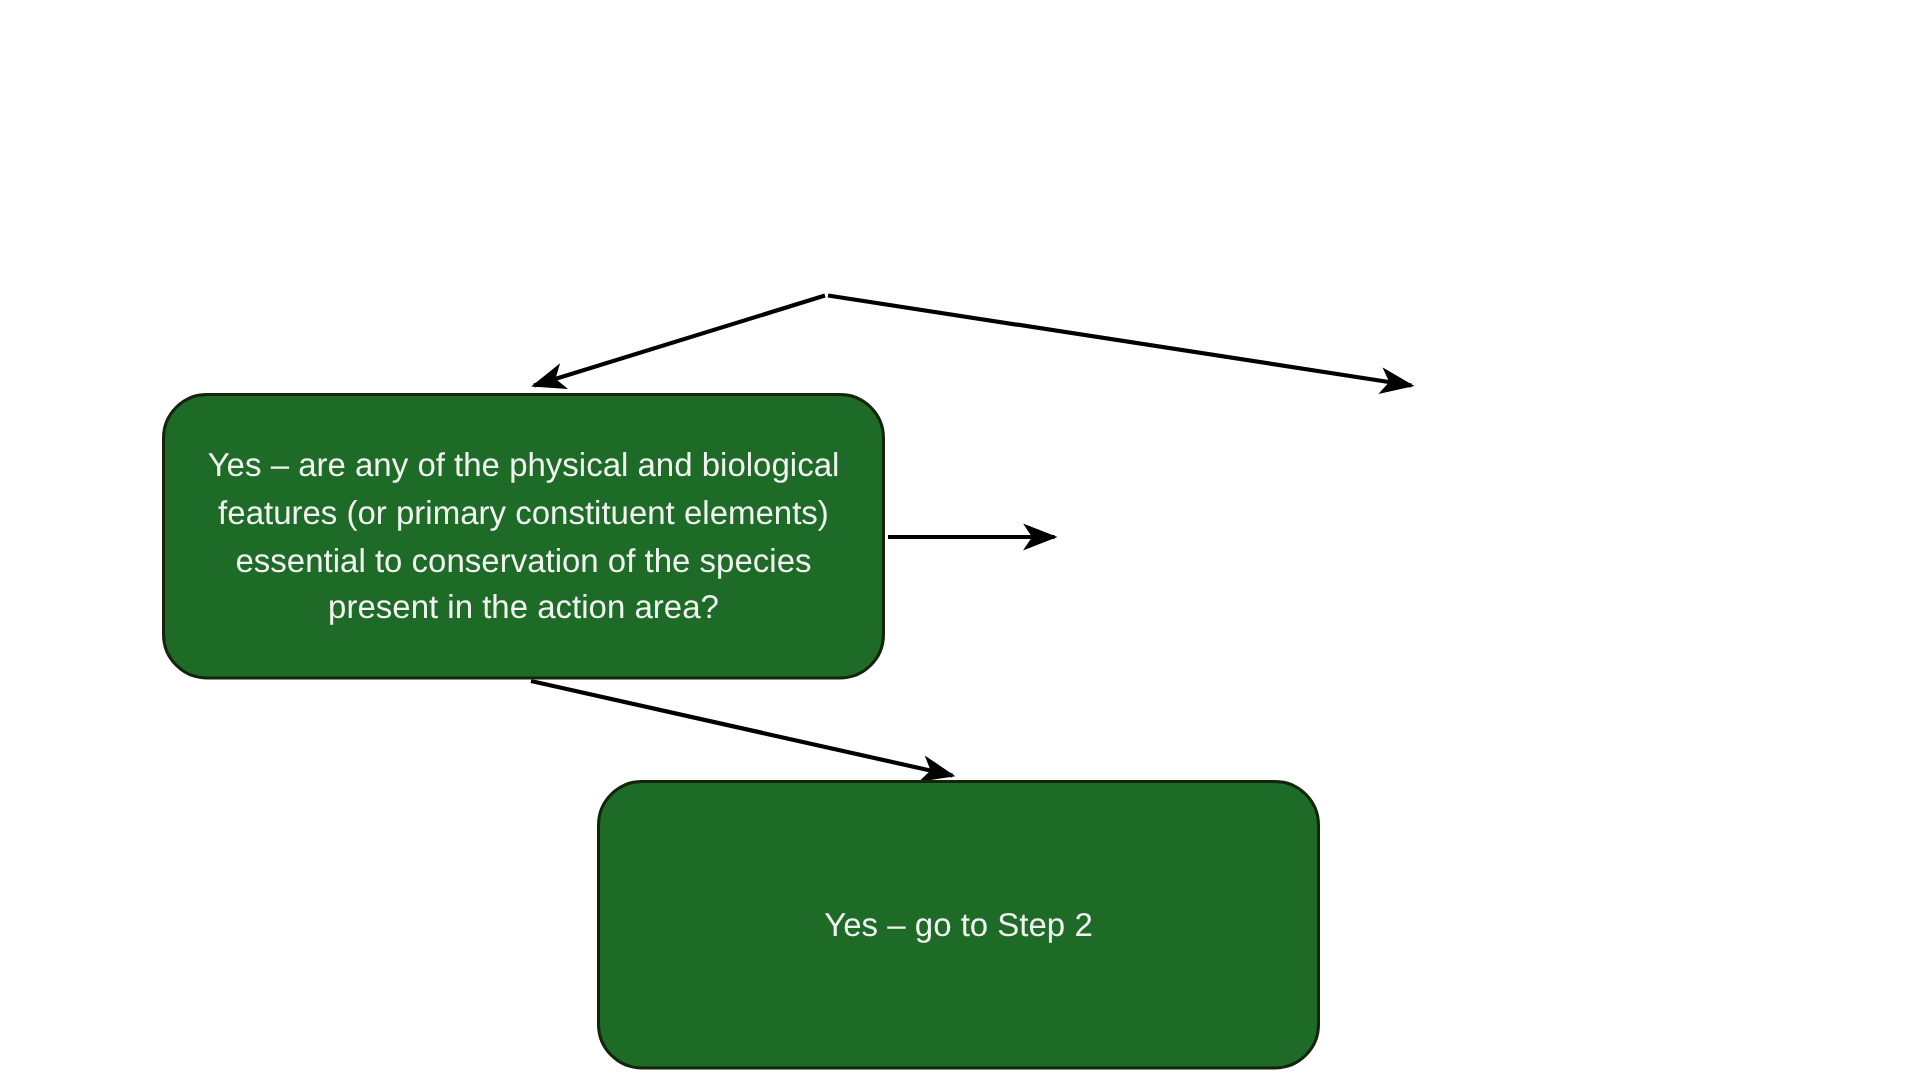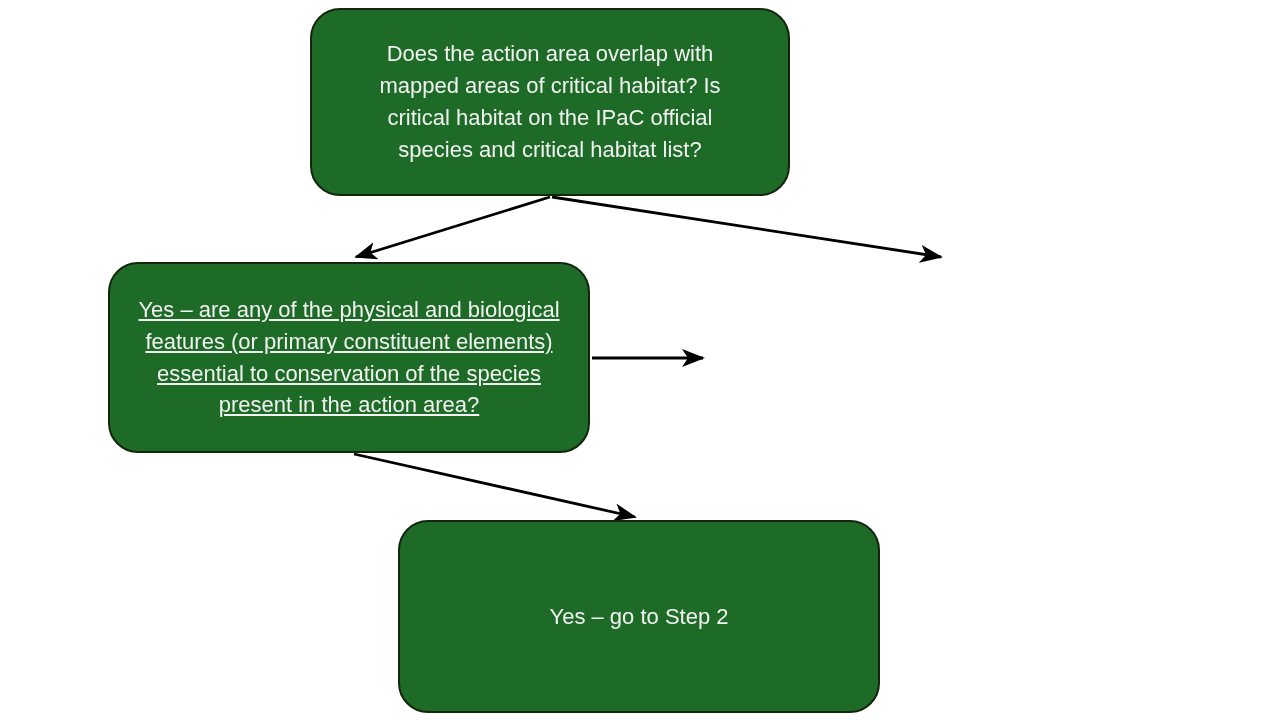--- a/index.html
+++ b/index.html
@@ -41,21 +41,21 @@
     align-items: center;
     justify-content: center;
     text-align: center;
     font-size: 22px;
     line-height: 1.45;
   }
   .node .node-text {
     display: block;
   }
   .node-top    { left: 310px; top: 8px;   width: 480px; height: 188px; }
-  .node-left   { left: 108px; top: 262px; width: 482px; height: 191px; text-decoration: underline; }
+  .node-left   { left: 108px; top: 262px; width: 482px; height: 191px; }
   .node-right  { left: 708px; top: 261px; width: 477px; height: 191px; }
   .node-bottom { left: 398px; top: 520px; width: 482px; height: 193px; justify-content: center; }
   .node-top .node-text    { max-width: 392px; }
   .node-left .node-text   { max-width: 432px; }
   .node-right .node-text  { max-width: 448px; }
   .node-bottom .node-text { max-width: 440px; }
 </style>
 </head>
 <body>
 
@@ -66,23 +66,20 @@
       <marker id="arrow" markerUnits="userSpaceOnUse" markerWidth="26" markerHeight="18" refX="21" refY="9" orient="auto">
         <path class="arrowhead" d="M0,0 L23,9 L0,18 L6,9 Z"></path>
       </marker>
     </defs>
     <line class="edge-line" x1="550" y1="197" x2="356" y2="257" marker-end="url(#arrow)"></line>
     <line class="edge-line" x1="552" y1="197" x2="941" y2="257" marker-end="url(#arrow)"></line>
     <line class="edge-line" x1="592" y1="358" x2="703" y2="358" marker-end="url(#arrow)"></line>
     <line class="edge-line" x1="354" y1="454" x2="635" y2="517" marker-end="url(#arrow)"></line>
   </svg>
 
-  <div class="node node-top">
-    <span class="node-text">Does the action area overlap with mapped areas of critical habitat? Is critical habitat on the IPaC official species and critical habitat list?</span>
-  </div>
 
   <div class="node node-left">
     <span class="node-text">Yes – are any of the physical and biological features (or primary constituent elements) essential to conservation of the species present in the action area?</span>
   </div>
 
 
   <div class="node node-bottom">
     <span class="node-text">Yes – go to Step 2</span>
   </div>
 

